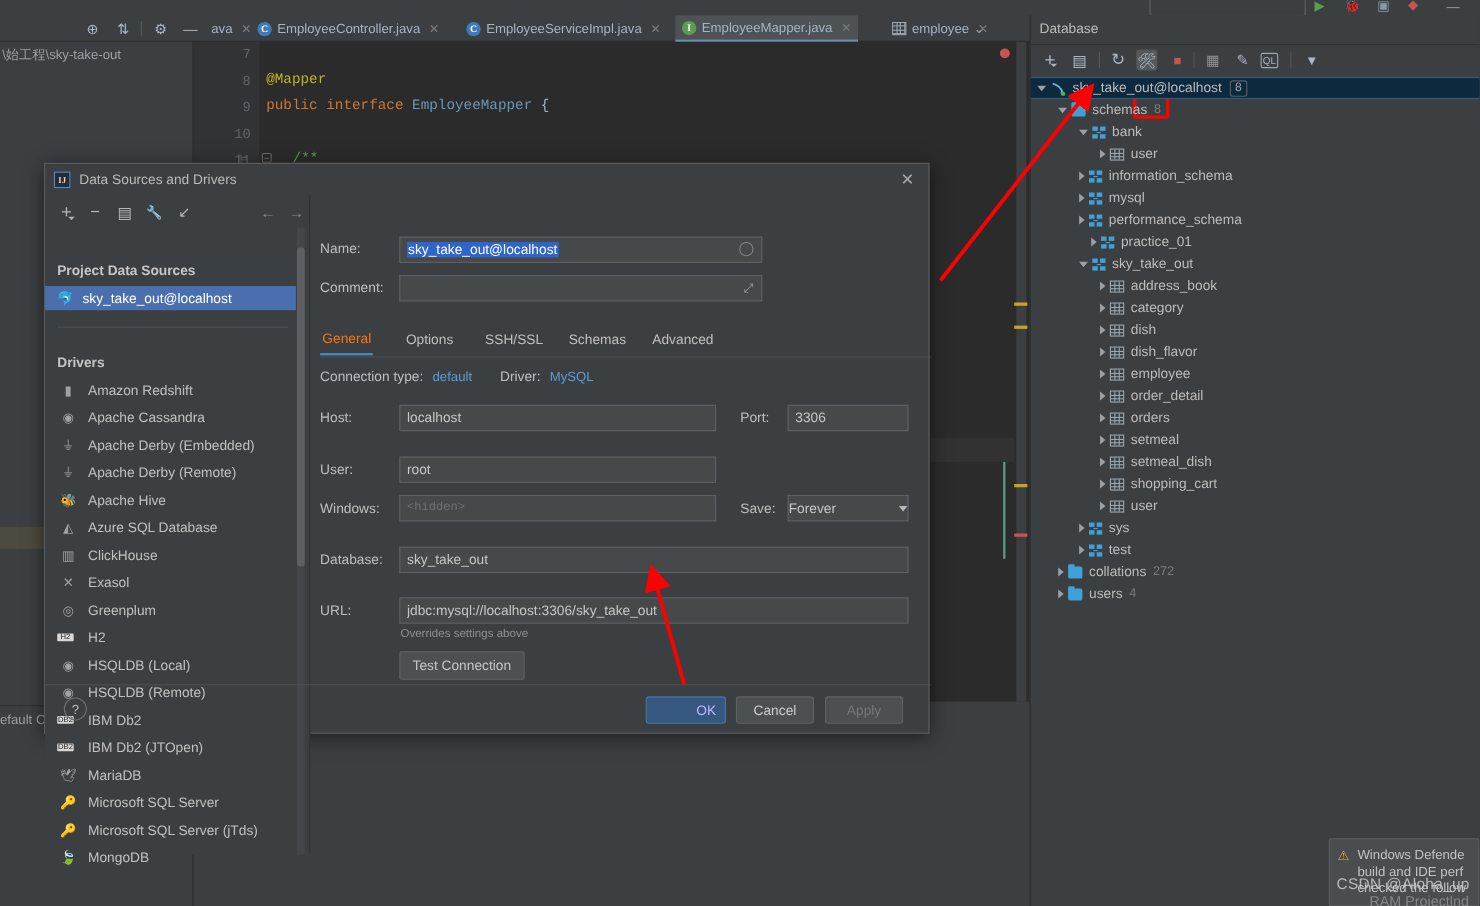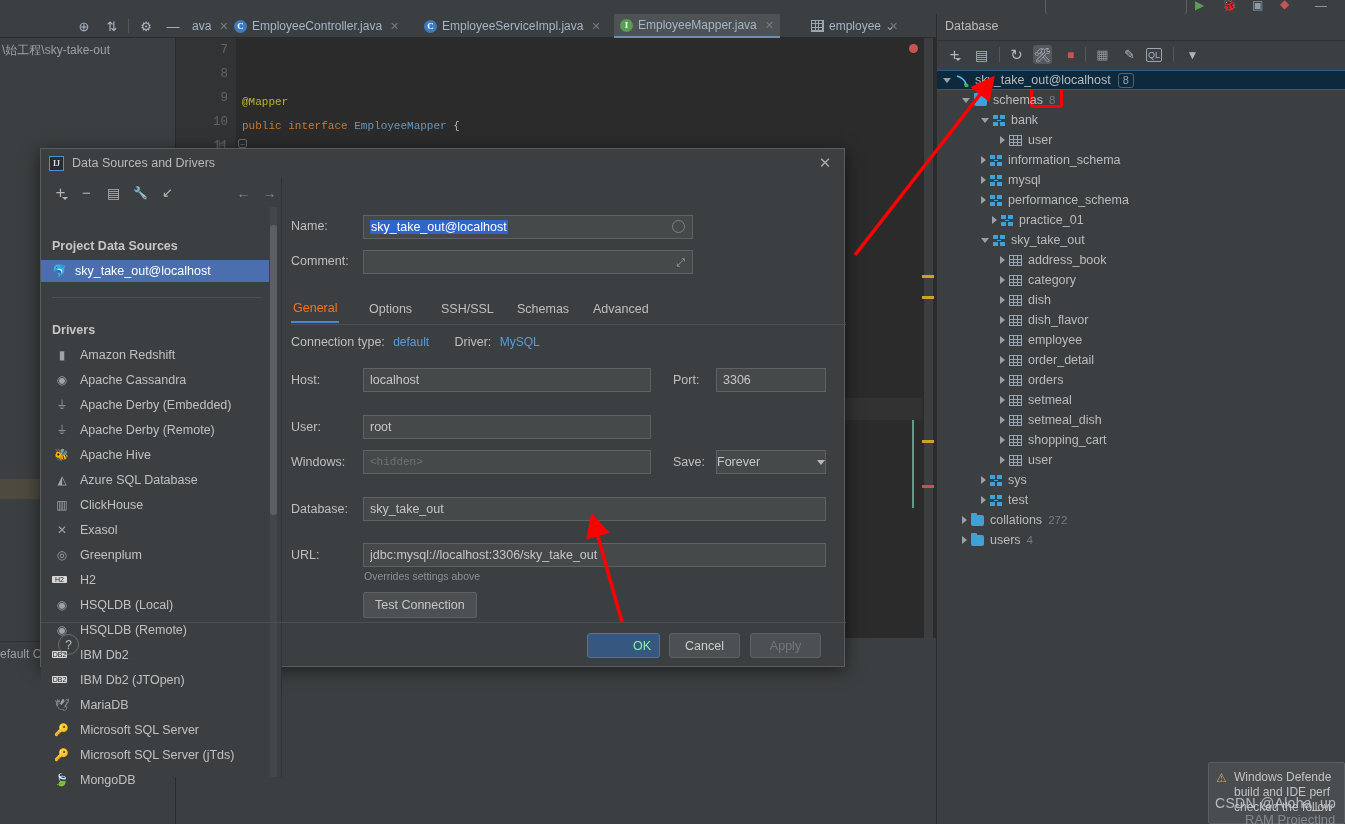--- a/index.html
+++ b/index.html
@@ -80,21 +80,21 @@
     background: #2b2b2b;
   }
   .gutter {
     position: absolute; left: 0; top: 0; width: 60px; height: 100%;
     background: #313335; color: #606366; font-family: "Liberation Mono", monospace;
     font-size: 12.5px; text-align: right;
   }
   .gutter div { padding-right: 8px; height: 24px; line-height: 24px; }
   .gline {
     position: absolute; left: 66px; font-family: "Liberation Mono", monospace;
-    font-size: 11px; white-space: pre; line-height: 24px; margin-top: 30px;
+    font-size: 13px; white-space: pre; line-height: 24px;
   }
   .kw { color: #cc7832; }
   .anno { color: #bbb529; }
   .typ { color: #a9b7c6; }
   .cls { color: #6897bb; }
   .cmt { color: #629755; }
   .fold {
     position: absolute; width: 9px; height: 9px; border: 1px solid #6a6a6a;
     border-radius: 2px; color: #8a8a8a; font-size: 8px; line-height: 7px;
     text-align: center;
@@ -288,21 +288,21 @@
   .help-btn {
     position: absolute; left: 17px; top: 11px; width: 21px; height: 21px;
     border-radius: 50%; border: 1px solid #6d7072; color: #bdbdbd;
     font-size: 12px; display: flex; align-items: center; justify-content: center;
   }
   .dbtn {
     position: absolute; top: 10px; height: 25px; border-radius: 3px;
     display: flex; align-items: center; justify-content: center;
     font-size: 12.5px; border: 1px solid #5e6264; background: #4c5052; color: #cdcdcd;
   }
-  .dbtn.primary { background: #365880; border-color: #4a739e; color: #86efac; padding-left: 37px; }
+  .dbtn.primary { background: #365880; border-color: #4a739e; color: #c4b5fd; padding-left: 37px; }
   .dbtn.disabled { color: #73777a; }
 
   
   .arrow-svg { position: absolute; left: 0; top: 0; pointer-events: none; }
 </style>
 </head>
 <body>
 
 <div id="root">
 

